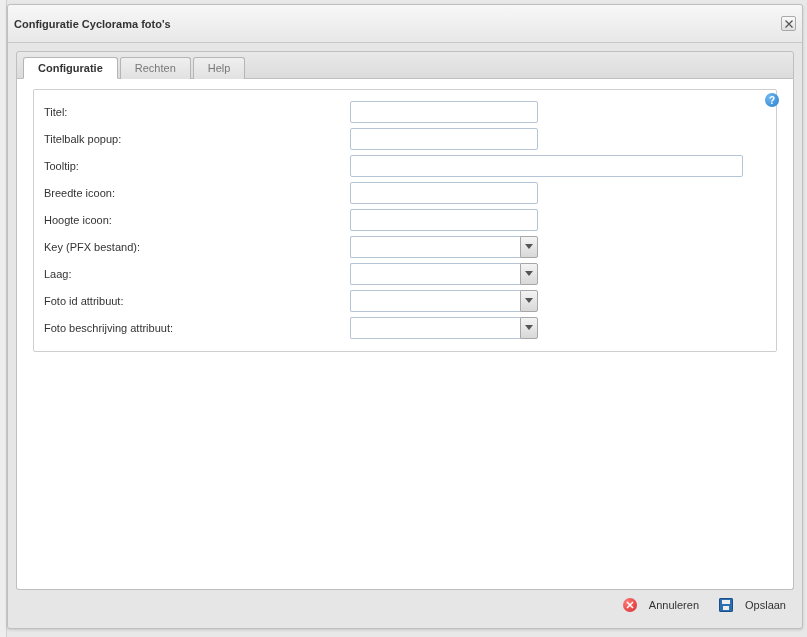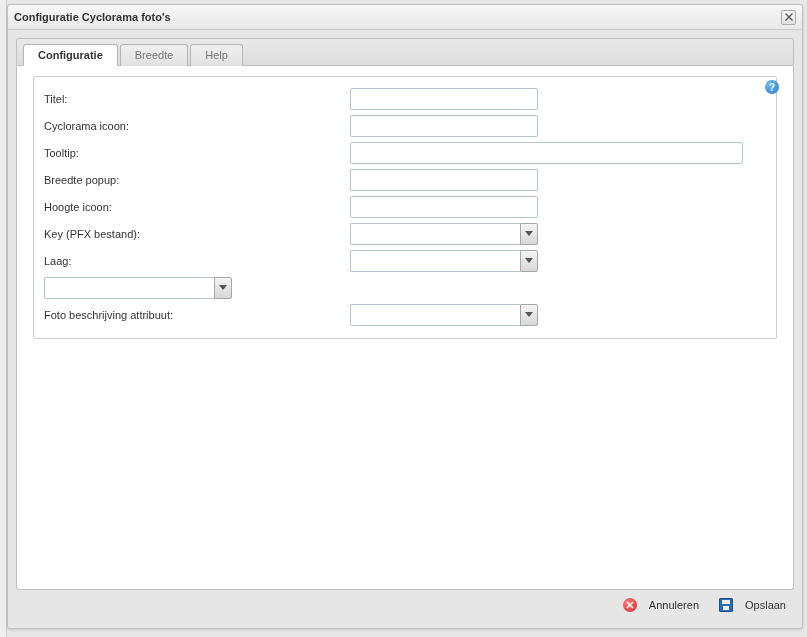--- a/index.html
+++ b/index.html
@@ -25,21 +25,21 @@
     width: 796px;
     height: 625px;
     background: #e6e6e6;
     border: 1px solid #bfbfbf;
     border-radius: 3px;
     box-shadow: 0 1px 3px rgba(0,0,0,0.15);
     display: flex;
     flex-direction: column;
   }
   .titlebar {
-    height: 25px;
+    height: 38px;
     padding: 0 6px;
     background: linear-gradient(#f7f7f7,#e8e8e8);
     border-bottom: 1px solid #c8c8c8;
     display: flex;
     align-items: center;
     justify-content: space-between;
     border-radius: 3px 3px 0 0;
   }
   .titlebar .title {
     font-weight: bold;
@@ -231,40 +231,40 @@
     <div class="close-btn">
       <svg viewBox="0 0 8 8">
         <path d="M0.5 0.5 L7.5 7.5 M7.5 0.5 L0.5 7.5" stroke="#555" stroke-width="1.3" fill="none"></path>
       </svg>
     </div>
   </div>
 
   <div class="body">
     <div class="tabbar" id="tabbar">
         <div class="tab active"><span>Configuratie</span></div>
-        <div class="tab"><span>Breedte</span></div>
+        <div class="tab"><span>Rechten</span></div>
         <div class="tab"><span>Help</span></div>
       </div>
 
     <div class="tabcontent">
       <div class="fieldset" id="form-fieldset">
           <div class="form-row">
             <div class="lbl">Titel:</div>
             <div class="ctrl"><input type="text" class="text-input" style=""></div>
           </div>
           <div class="form-row">
-            <div class="lbl">Cyclorama icoon:</div>
+            <div class="lbl">Titelbalk popup:</div>
             <div class="ctrl"><input type="text" class="text-input" style=""></div>
           </div>
           <div class="form-row">
             <div class="lbl">Tooltip:</div>
             <div class="ctrl"><input type="text" class="text-input wide" style=""></div>
           </div>
           <div class="form-row">
-            <div class="lbl">Breedte popup:</div>
+            <div class="lbl">Breedte icoon:</div>
             <div class="ctrl"><input type="text" class="text-input" style=""></div>
           </div>
           <div class="form-row">
             <div class="lbl">Hoogte icoon:</div>
             <div class="ctrl"><input type="text" class="text-input" style=""></div>
           </div>
           <div class="form-row">
             <div class="lbl">Key (PFX bestand):</div>
             <div class="ctrl">
               <div class="combo">
@@ -284,20 +284,21 @@
                 <input type="text" class="combo-input" style="">
                 <div class="combo-trigger">
                   <svg viewBox="0 0 8 6">
                     <path d="M0 0 L4 5 L8 0 Z" fill="#555"></path>
                   </svg>
                 </div>
               </div>
             </div>
           </div>
           <div class="form-row">
+            <div class="lbl">Foto id attribuut:</div>
             <div class="ctrl">
               <div class="combo">
                 <input type="text" class="combo-input" style="">
                 <div class="combo-trigger">
                   <svg viewBox="0 0 8 6">
                     <path d="M0 0 L4 5 L8 0 Z" fill="#555"></path>
                   </svg>
                 </div>
               </div>
             </div>

